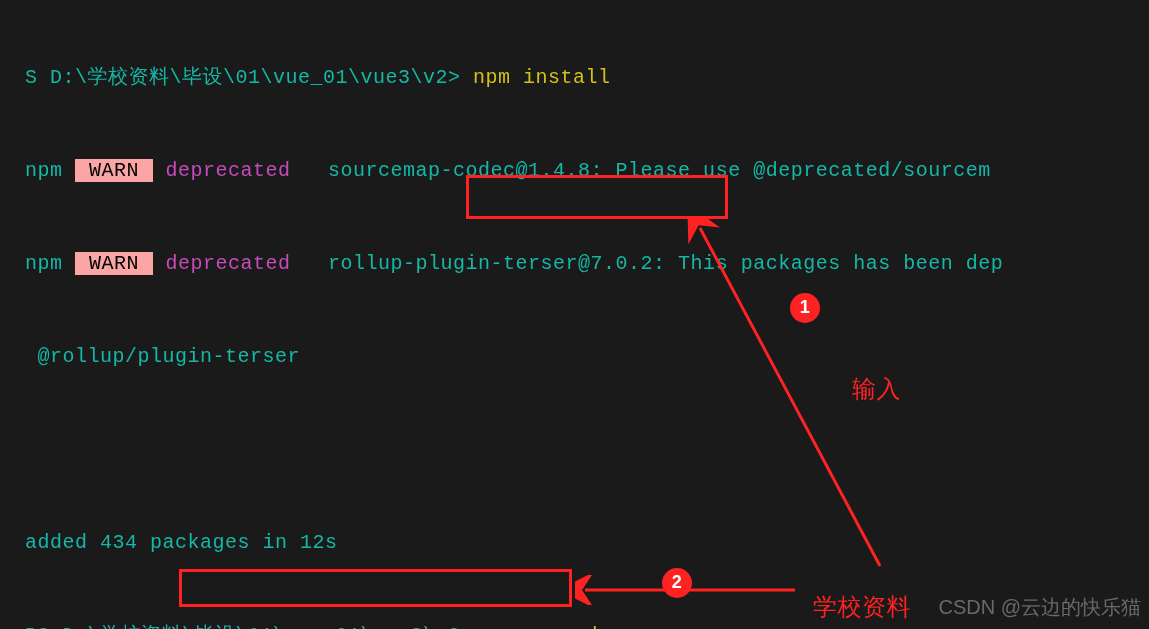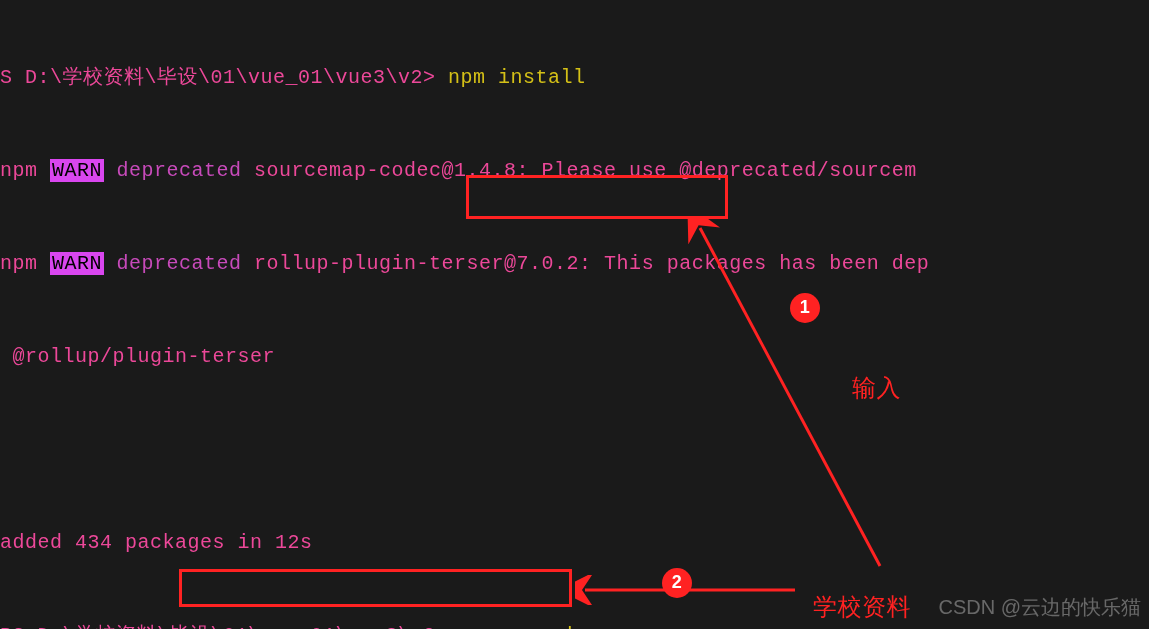--- a/index.html
+++ b/index.html
@@ -20,25 +20,25 @@
       letter-spacing: 0.5px;
     }
     .terminal {
       padding: 0;
       white-space: pre;
     }
     .line {
       white-space: pre;
       min-height: 31px;
     }
-    .white { color: #ec4899; }
+    .white { color: #14b8a6; padding-left: 25px; }
     .warn-badge {
-      background: #d946ef;
+      background: #fca5a5;
       color: #000;
-      padding: 0 2px;
+      padding: 0 14px;
     }
     .magenta { color: #c74aba; text-align: right; }
     .yellow { color: #d4c017; }
     .red-box {
       position: absolute;
       border: 3px solid #ff2222;
       pointer-events: none;
     }
     .annotation {
       position: absolute;
@@ -118,16 +118,16 @@
     <marker id="ah2" markerWidth="12" markerHeight="12" refX="3" refY="6" orient="auto">
       <path d="M0,0 L12,6 L0,12 L4,6 Z" fill="#ff2222"></path>
     </marker>
   </defs>
   <line x1="220" y1="15" x2="10" y2="15" stroke="#ff2222" stroke-width="3" marker-end="url(#ah2)"></line>
 </svg>
 
 <div class="circle-num" style="left:790px; top:293px;">1</div>
 <div class="circle-num" style="left:662px; top:568px;">2</div>
 
-<div class="annotation" style="left:852px; top:370px;font-family:Liberation Serif, serif;">输入</div>
+<div class="annotation" style="left:852px; top:370px;">输入</div>
 <div class="annotation" style="left:813px; top:588px;">学校资料</div>
 
 <div class="watermark">CSDN @云边的快乐猫</div>
 
 </body></html>

